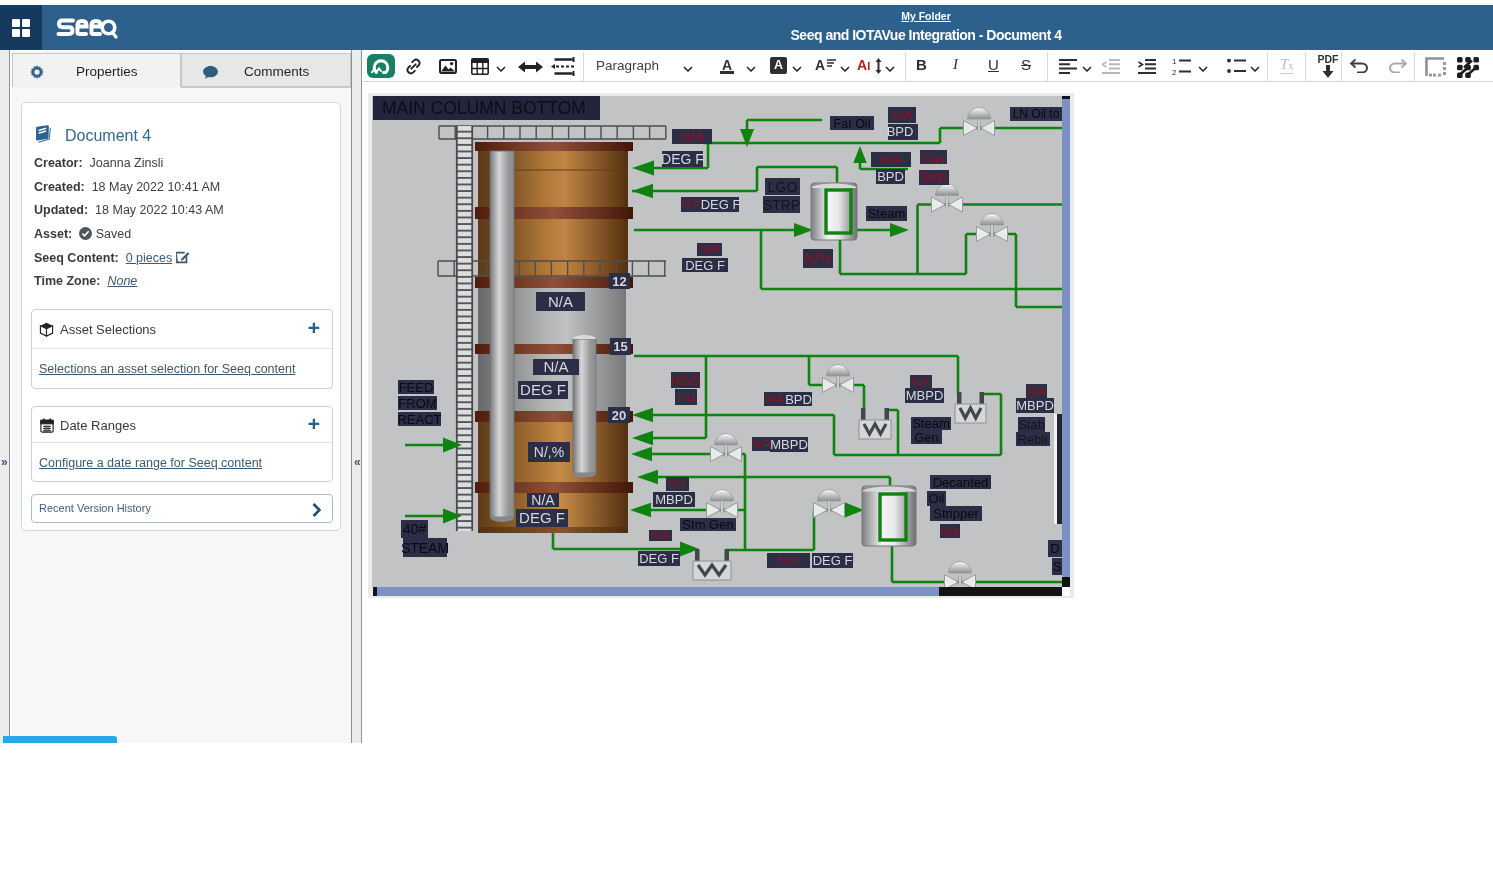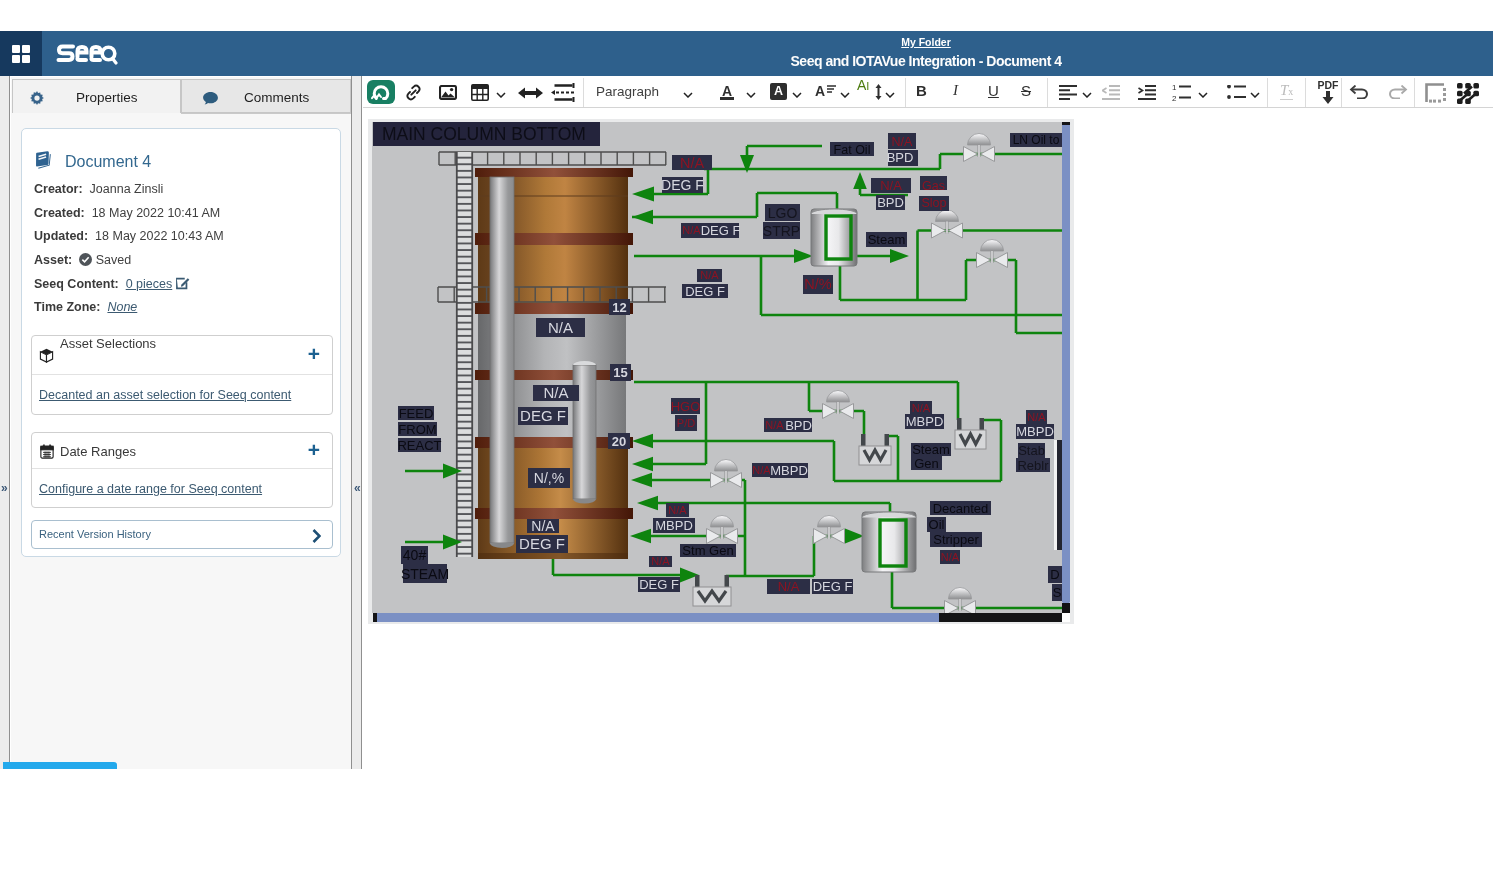--- a/index.html
+++ b/index.html
@@ -1,17 +1,17 @@
 <!DOCTYPE html>
 <html><head>
 <meta charset="utf-8">
 <style>
 * { margin:0; padding:0; box-sizing:border-box; }
 html,body { width:1493px; height:875px; background:#fff; font-family:"Liberation Sans",sans-serif; overflow:hidden; }
-#page { position:relative; width:1493px; height:743px; background:#fff;margin-top:26px; }
+#page { position:relative; width:1493px; height:743px; background:#fff; }
 .abs { position:absolute; }
 
 
 #hdr { position:absolute; left:0; top:5px; width:1493px; height:45px; background:#2e608c; }
 #appbtn { position:absolute; left:0; top:0; width:42px; height:45px; background:#16395e; }
 #crumb { position:absolute; left:363px; top:5px; width:1126px; text-align:center; color:#fff; font-size:10.5px; font-weight:bold; text-decoration:underline; }
 #dtitle { position:absolute; left:363px; top:22px; width:1126px; text-align:center; color:#fdfdfd; font-size:14px; font-weight:bold; letter-spacing:-0.5px; }
 
 
 .strip { position:absolute; top:50px; bottom:0; background:#ececec; }
@@ -25,21 +25,21 @@
 #tabProps { left:1px; width:169px; background:#f2f2f2; border-bottom:none; }
 #tabComm { left:170px; width:170px; background:#e7e7e7; }
 #tabline { position:absolute; left:170px; top:35.5px; width:170px; height:1px; background:#c9c9c9; }
 .tablbl { position:absolute; top:10px; }
 
 #card { position:absolute; left:10px; top:51px; width:320px; height:429px; background:#fff; border:1px solid #c9d9e5; border-radius:5px;padding-left:12px; }
 .fld { position:absolute; left:12px; font-size:12.5px; color:#404040; white-space:nowrap; }
 .fld b { color:#3a3a3a; }
 .inncard { position:absolute; left:9px; width:302px; background:#fff; border:1px solid #cfcfcf; border-radius:4px; }
 .ihead { position:absolute; left:0; top:0; right:0; height:39px; border-bottom:1px solid #e2e2e2; }
-.ititle { position:absolute; left:28px; top:0; font-size:13px; color:#383838; }
+.ititle { position:absolute; left:28px; top:12px; font-size:13px; color:#383838; }
 .iplus { position:absolute; right:12px; top:6px; font-size:21px; font-weight:bold; color:#1c6191; }
 .ilink { position:absolute; left:7px; top:52px; font-size:12.5px; color:#3c5a71; text-decoration:underline; white-space:nowrap; }
 #rvh { position:absolute; left:9px; top:391px; width:302px; height:29px; border:1px solid #a9bfcf; border-radius:4px; background:#fff; }
 #rvh span { position:absolute; left:7px; top:7px; font-size:11px; color:#39617f; }
 #rvh .arr { position:absolute; right:12px; top:5px; color:#1c4e74; font-size:15px; font-weight:bold; }
 #bluebar { position:absolute; left:3px; bottom:0; width:114px; height:7px; background:#23a9ec; border-radius:0 3px 0 0; }
 
 
 #main { position:absolute; left:363px; top:50px; right:0; bottom:0; background:#fff; }
 #toolbar { position:absolute; left:0; top:1px; right:0; height:31px; background:#fff; border-bottom:1px solid #d4d4d4;padding-left:32px; }
@@ -127,21 +127,21 @@
 
       <div class="inncard" style="top:206px;height:80px">
         <div class="ihead"></div>
         <svg width="15" height="15" viewBox="0 0 16 16" style="position:absolute;left:7px;top:12px">
           <path d="M8 0.8 L14.5 4 L8 7.2 L1.5 4 Z" fill="#222"></path>
           <path d="M1.5 4 L8 7.2 L8 15 L1.5 11.8 Z" fill="#fff" stroke="#222" stroke-width="1.2"></path>
           <path d="M14.5 4 L8 7.2 L8 15 L14.5 11.8 Z" fill="#fff" stroke="#222" stroke-width="1.2"></path>
         </svg>
         <span class="ititle">Asset Selections</span>
         <span class="iplus">+</span>
-        <span class="ilink">Decanted an asset selection for Seeq content</span>
+        <span class="ilink">Selections an asset selection for Seeq content</span>
       </div>
       <div class="inncard" style="top:303px;height:76px">
         <div class="ihead" style="height:36px"></div>
         <svg width="14" height="15" viewBox="0 0 16 17" style="position:absolute;left:8px;top:11px" fill="none" stroke="#222" stroke-width="1.3">
           <rect x="1" y="2.5" width="14" height="13.5" rx="1.5"></rect>
             <rect x="1" y="2.5" width="14" height="4" fill="#222"></rect>
           <path d="M4.5 0.5 V4 M11.5 0.5 V4" stroke-width="1.8"></path>
           <g stroke-width="1">
               <path d="M3.5 9.5 h9 M3.5 12 h9 M3.5 14.5 h9 M5.8 8.5 v7 M8 8.5 v7 M10.2 8.5 v7"></path>
             </g>
@@ -210,21 +210,21 @@
       <svg class="abs tchev" style="left:429px" width="10" height="6" viewBox="0 0 10 6" fill="none" stroke="#222" stroke-width="1.5">
           <path d="M1 1 l4 4 4-4"></path>
         </svg>
       <div class="abs" style="left:452px;top:6px;font-size:14px;color:#2f2f2f;font-weight:bold">A</div>
       <svg class="abs" style="left:464px;top:8px" width="9" height="8" viewBox="0 0 9 8" stroke="#2f2f2f" stroke-width="1.3">
           <path d="M0 1 h9 M0 4 h7 M0 7 h5"></path>
         </svg>
       <svg class="abs tchev" style="left:477px" width="10" height="6" viewBox="0 0 10 6" fill="none" stroke="#222" stroke-width="1.5">
           <path d="M1 1 l4 4 4-4"></path>
         </svg>
-      <div class="abs" style="left:494px;top:0;font-size:14px;color:#4d7c0f;font-weight:normal">A<span style="font-size:11px">I</span></div>
+      <div class="abs" style="left:494px;top:6px;font-size:14px;color:#b91c1c;font-weight:bold">A<span style="font-size:11px">I</span></div>
       <svg class="abs" style="left:512px;top:7px" width="7" height="16" viewBox="0 0 7 16" fill="#2f2f2f">
           <path d="M3.5 0 L6.5 4 H4.5 V12 H6.5 L3.5 16 L0.5 12 H2.5 V4 H0.5 Z"></path>
         </svg>
       <svg class="abs tchev" style="left:522px" width="10" height="6" viewBox="0 0 10 6" fill="none" stroke="#222" stroke-width="1.5">
           <path d="M1 1 l4 4 4-4"></path>
         </svg>
       <div class="tdiv" style="left:542px"></div>
       <div class="abs" style="left:553px;top:5px;font-size:15px;font-weight:bold;color:#2f2f2f">B</div>
       <div class="abs" style="left:590px;top:5px;font-size:15px;font-style:italic;color:#2f2f2f;font-family:'Liberation Serif',serif">I</div>
       <div class="abs" style="left:625px;top:5px;font-size:15px;color:#2f2f2f;text-decoration:underline">U</div>

